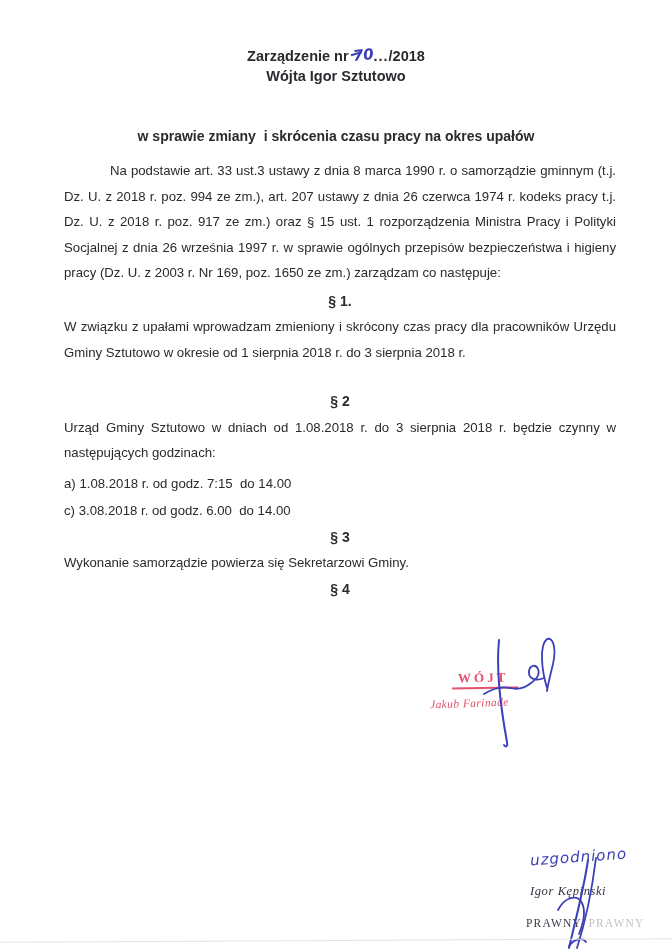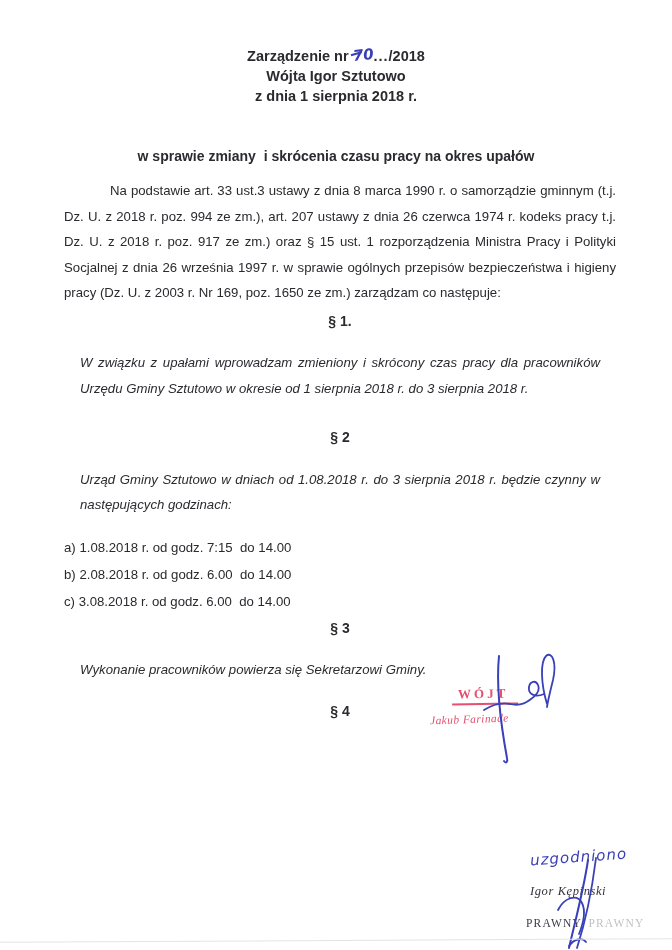--- a/index.html
+++ b/index.html
@@ -29,26 +29,26 @@
   .subject { margin-top:42px; text-align:center; font-weight:bold; font-size:14px; white-space:pre-wrap; }
 
   
   .doc-body { margin:14px 56px 0 64px; font-size:13.2px; line-height:25.5px; }
   .preamble { text-align:justify; text-indent:46px; margin:0; }
   .sec-mark { text-align:center; font-weight:bold; font-size:14px; margin:0; }
   .sec-mark.m1 { margin-top:3px; }
   .sec-mark.m2 { margin-top:24px; }
   .sec-mark.m3 { margin-top:1px; }
   .sec-mark.m4 { margin-top:1px; }
-  .sec-text { text-align:justify; margin:16px;font-style:italic; }
+  .sec-text { text-align:justify; margin:0; }
   .hours-list { list-style:none; margin:4px 0 0 0; padding:0; line-height:27px; }
   .hours-list li { white-space:pre-wrap; }
 
   
-  .mayor-block { position:absolute; left:428px; top:652px; width:152px; height:118px; }
+  .mayor-block { position:absolute; left:428px; top:636px; width:152px; height:118px; }
   .stamp-office {
     position:absolute; left:24px; top:34px;
     font-family:"Liberation Serif","DejaVu Serif",serif; font-weight:bold;
     font-size:13px; letter-spacing:3px; color:#e4506e;
     border-bottom:2px solid #e4506e; padding:0 10px 1px 6px;
     transform:rotate(-1deg);
   }
   .stamp-name {
     position:absolute; left:2px; top:61px;
     font-family:"Liberation Serif","DejaVu Serif",serif; font-style:italic;
@@ -84,41 +84,39 @@
   }
 </style>
 </head>
 <body>
 
 <div class="page">
 
   <header class="doc-header">
     <div class="nr-line"><span>Zarządzenie nr</span><span class="hw-number">70</span><span class="nr-dots">...</span><span>/2018</span></div>
     <div>Wójta Igor Sztutowo</div>
-    <div>z dnia 1 sierpnia 2018 r.</div>
   </header>
 
   <h1 class="subject">w sprawie zmiany  i skrócenia czasu pracy na okres upałów</h1>
 
   <div class="doc-body">
     <p class="preamble">Na podstawie art. 33 ust.3 ustawy z dnia 8 marca 1990 r. o samorządzie gminnym (t.j. Dz. U. z 2018 r. poz. 994 ze zm.), art. 207 ustawy z dnia 26 czerwca 1974 r. kodeks pracy t.j. Dz. U. z 2018 r. poz. 917 ze zm.) oraz § 15 ust. 1 rozporządzenia Ministra Pracy i Polityki Socjalnej z dnia 26 września 1997 r. w sprawie ogólnych przepisów bezpieczeństwa i higieny pracy (Dz. U. z 2003 r. Nr 169, poz. 1650 ze zm.) zarządzam co następuje:</p>
 
     <p class="sec-mark m1">§ 1.</p>
     <p class="sec-text">W związku z upałami wprowadzam zmieniony i skrócony czas pracy dla pracowników Urzędu Gminy Sztutowo w okresie od 1 sierpnia 2018 r. do 3 sierpnia 2018 r.</p>
 
     <p class="sec-mark m2">§ 2</p>
     <p class="sec-text">Urząd Gminy Sztutowo w dniach od 1.08.2018 r. do 3 sierpnia 2018 r. będzie czynny w następujących godzinach:</p>
     <ul class="hours-list">
       <li>a) 1.08.2018 r. od godz. 7:15  do 14.00</li>
-      <li>b) 2.08.2018 r. od godz. 6.00  do 14.00</li>
       <li>c) 3.08.2018 r. od godz. 6.00  do 14.00</li>
     </ul>
 
     <p class="sec-mark m3">§ 3</p>
-    <p class="sec-text">Wykonanie pracowników powierza się Sekretarzowi Gminy.</p>
+    <p class="sec-text">Wykonanie samorządzie powierza się Sekretarzowi Gminy.</p>
 
     <p class="sec-mark m4">§ 4</p>
   </div>
 
   <div class="mayor-block">
     <span class="stamp-office">WÓJT</span>
     <span class="stamp-name">Jakub Farinade</span>
     <svg class="sig-svg" width="152" height="118" viewBox="0 0 152 118" fill="none">
       <path d="M 71,4 C 68,34 72,68 79,106 C 80,110 78,112 76,109" stroke="#3a40b8" stroke-width="2" stroke-linecap="round"></path>
       <path d="M 56,58 C 64,53 73,50 82,52 C 90,54 97,52 103,47 C 109,43 112,38 110,33 C 108,28 102,29 101,35 C 100,42 107,46 116,42" stroke="#3a40b8" stroke-width="1.8" stroke-linecap="round"></path>

